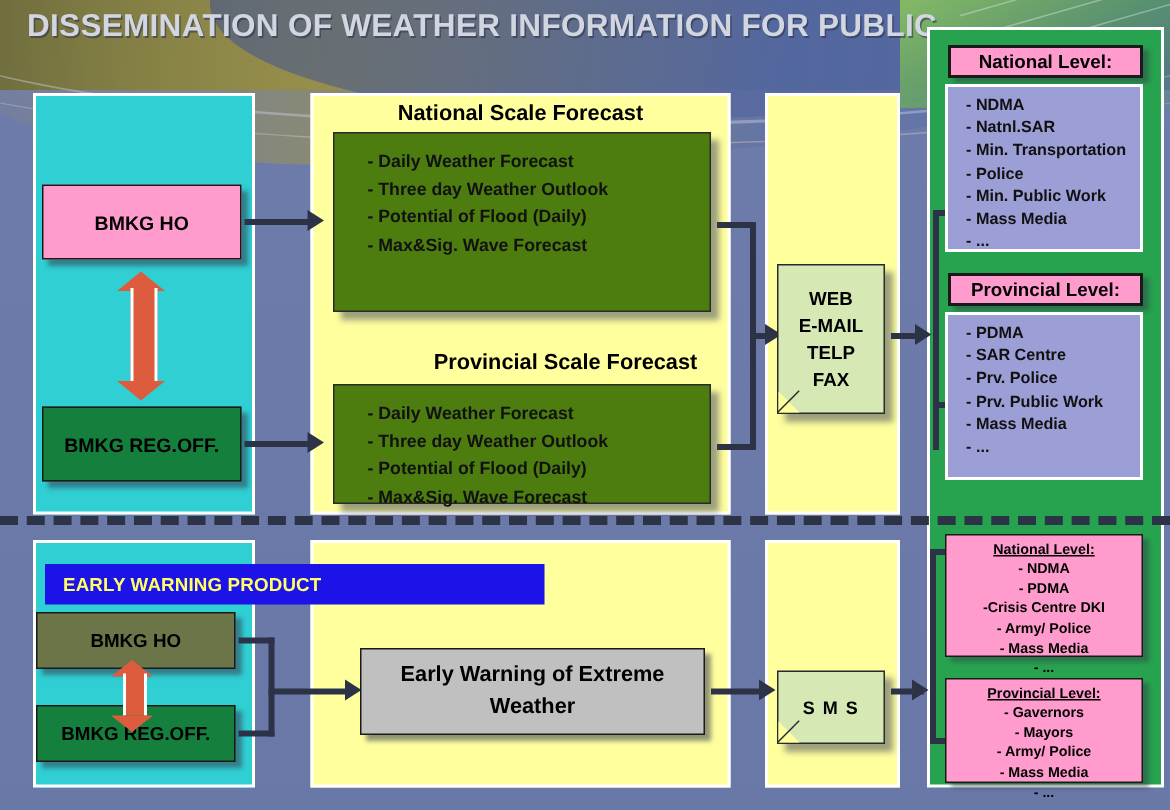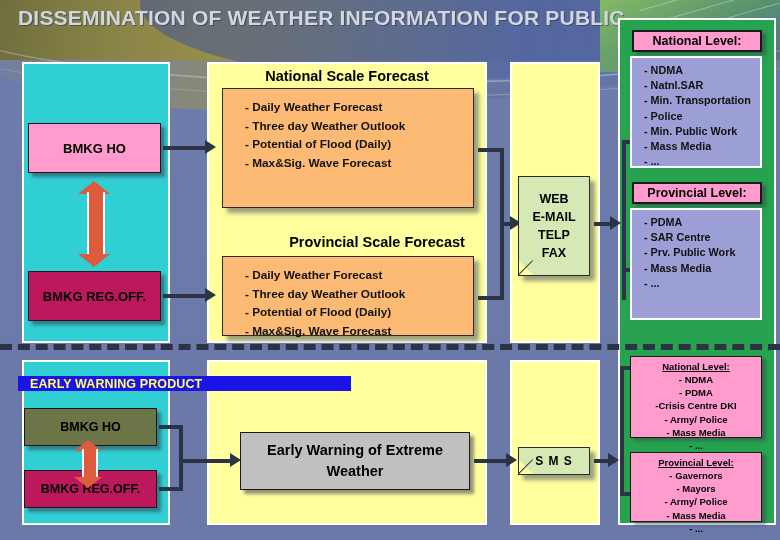--- a/index.html
+++ b/index.html
@@ -38,21 +38,21 @@
     white-space:nowrap;
   }
 
   
   .banner{
     position:absolute;background:#1b13e8;color:#ffff66;
     font-size:12.5px;font-weight:bold;display:flex;align-items:center;
     padding-left:12px;box-sizing:border-box;letter-spacing:.1px;
   }
   #banner-routine{left:18px;top:33px;width:326px;height:24px;}
-  #banner-early{left:18px;top:376px;width:333px;height:15px;}
+  #banner-early{left:30px;top:376px;width:333px;height:27px;}
 
   
   .panel{position:absolute;box-sizing:border-box;}
   .panel.cyan{background:#2fcfd3;border:2px solid #ffffff;}
   .panel.yellow{background:#ffff9e;border:2px solid #ffffff;}
   .panel.green{background:#27a34f;border:2px solid #ffffff;}
 
   #p-cyan-top{left:22px;top:62px;width:148px;height:281px;}
   #p-yel-top{left:207px;top:62px;width:280px;height:281px;}
   #p-yel2-top{left:510px;top:62px;width:90px;height:281px;}
@@ -63,56 +63,56 @@
 
   
   #dash{position:absolute;left:0;top:344px;width:780px;height:0;
     border-top:6px dashed #2d3347;}
 
   
   .box{position:absolute;box-sizing:border-box;display:flex;align-items:center;
     justify-content:center;text-align:center;font-weight:bold;color:#000;
     border:1px solid #1a1a1a;box-shadow:4px 4px 3px rgba(55,60,80,.55);}
   .box.pink{background:#ff9ccd;}
-  .box.lightcyan{background:#be185d;text-align:right;}
+  .box.lightcyan{background:#15803d;text-align:right;}
   .box.olive{background:#6b7547;}
   .box.gray{background:#c0c0c0;}
 
   #box-bmkg-ho-1{left:28px;top:123px;width:133px;height:50px;font-size:13px;}
   #box-bmkg-reg-1{left:28px;top:271px;width:133px;height:50px;font-size:13px;}
   #box-bmkg-ho-2{left:24px;top:408px;width:133px;height:38px;font-size:12.5px;color:#000;}
   #box-bmkg-reg-2{left:24px;top:470px;width:133px;height:38px;font-size:12.5px;}
   .dbl-shaft{position:absolute;background:#dd5c3e;border-left:2px solid #fff;border-right:2px solid #fff;}
   .dbl-head{position:absolute;width:0;height:0;border-left:16px solid transparent;border-right:16px solid transparent;}
   .dbl-head.up{border-bottom:13px solid #dd5c3e;}
   .dbl-head.down{border-top:13px solid #dd5c3e;}
 
   
-  .listcard{position:absolute;box-sizing:border-box;background:#fdba74;
+  .listcard{position:absolute;box-sizing:border-box;background:#4d7c0f;
     border:1px solid #2a2a2a;box-shadow:5px 5px 4px rgba(60,65,90,.5);
     padding:9px 0 8px 22px;}
   .listcard .row{font-size:11.8px;font-weight:bold;color:#111;line-height:18.5px;white-space:nowrap;}
   #card-national{left:222px;top:88px;width:252px;height:120px;}
   #card-provincial{left:222px;top:256px;width:252px;height:80px;}
 
   .cap{position:absolute;font-size:14.5px;font-weight:bold;color:#000;text-align:center;width:280px;}
   #cap-national{left:207px;top:68px;}
   #cap-provincial{left:207px;top:234px;margin-left:30px;}
 
   
   .docbox{position:absolute;box-sizing:border-box;background:#d6e8b4;
     border:1px solid #2a2a2a;display:flex;flex-direction:column;align-items:center;
     justify-content:center;font-weight:bold;color:#000;
     box-shadow:5px 5px 4px rgba(60,65,90,.5);}
   .docfold{position:absolute;left:0;bottom:0;width:0;height:0;
     border-left:14px solid #ffff9e;border-top:14px solid transparent;}
   .docfold-line{position:absolute;left:0;bottom:0;width:20px;height:1px;
     background:#2a2a2a;transform-origin:left bottom;transform:rotate(-45deg);}
   #box-web{left:518px;top:176px;width:72px;height:100px;font-size:12.5px;line-height:18px;}
-  #box-sms{left:518px;top:447px;width:72px;height:28px;font-size:12px;letter-spacing:1px;}
+  #box-sms{left:518px;top:447px;width:72px;height:49px;font-size:12px;letter-spacing:1px;}
 
   #box-early-warning{left:240px;top:432px;width:230px;height:58px;font-size:14.5px;
     line-height:21px;background:#c0c0c0;}
 
   
   .hdr{position:absolute;box-sizing:border-box;background:#ff9ccd;
     border:2px solid #1a1a1a;display:flex;align-items:center;justify-content:center;
     font-size:12.5px;font-weight:bold;color:#000;box-shadow:4px 3px 3px rgba(50,55,75,.45);}
   .body{position:absolute;box-sizing:border-box;background:#9c9ed6;
     border:2px solid #ffffff;padding:5px 0 5px 12px;}
@@ -225,20 +225,21 @@
     <div class="row">- Police</div>
     <div class="row">- Min. Public Work</div>
     <div class="row">- Mass Media</div>
     <div class="row">- ...</div>
   </div>
 
   <div class="hdr" id="hdr-prov">Provincial Level:</div>
   <div class="body" id="body-prov">
     <div class="row">- PDMA</div>
     <div class="row">- SAR Centre</div>
+    <div class="row">- Prv. Police</div>
     <div class="row">- Prv. Public Work</div>
     <div class="row">- Mass Media</div>
     <div class="row">- ...</div>
   </div>
 
   <div id="dash"></div>
 
   <div class="box olive" id="box-bmkg-ho-2">BMKG HO</div>
   <div class="box lightcyan" id="box-bmkg-reg-2">BMKG REG.OFF.</div>
 

